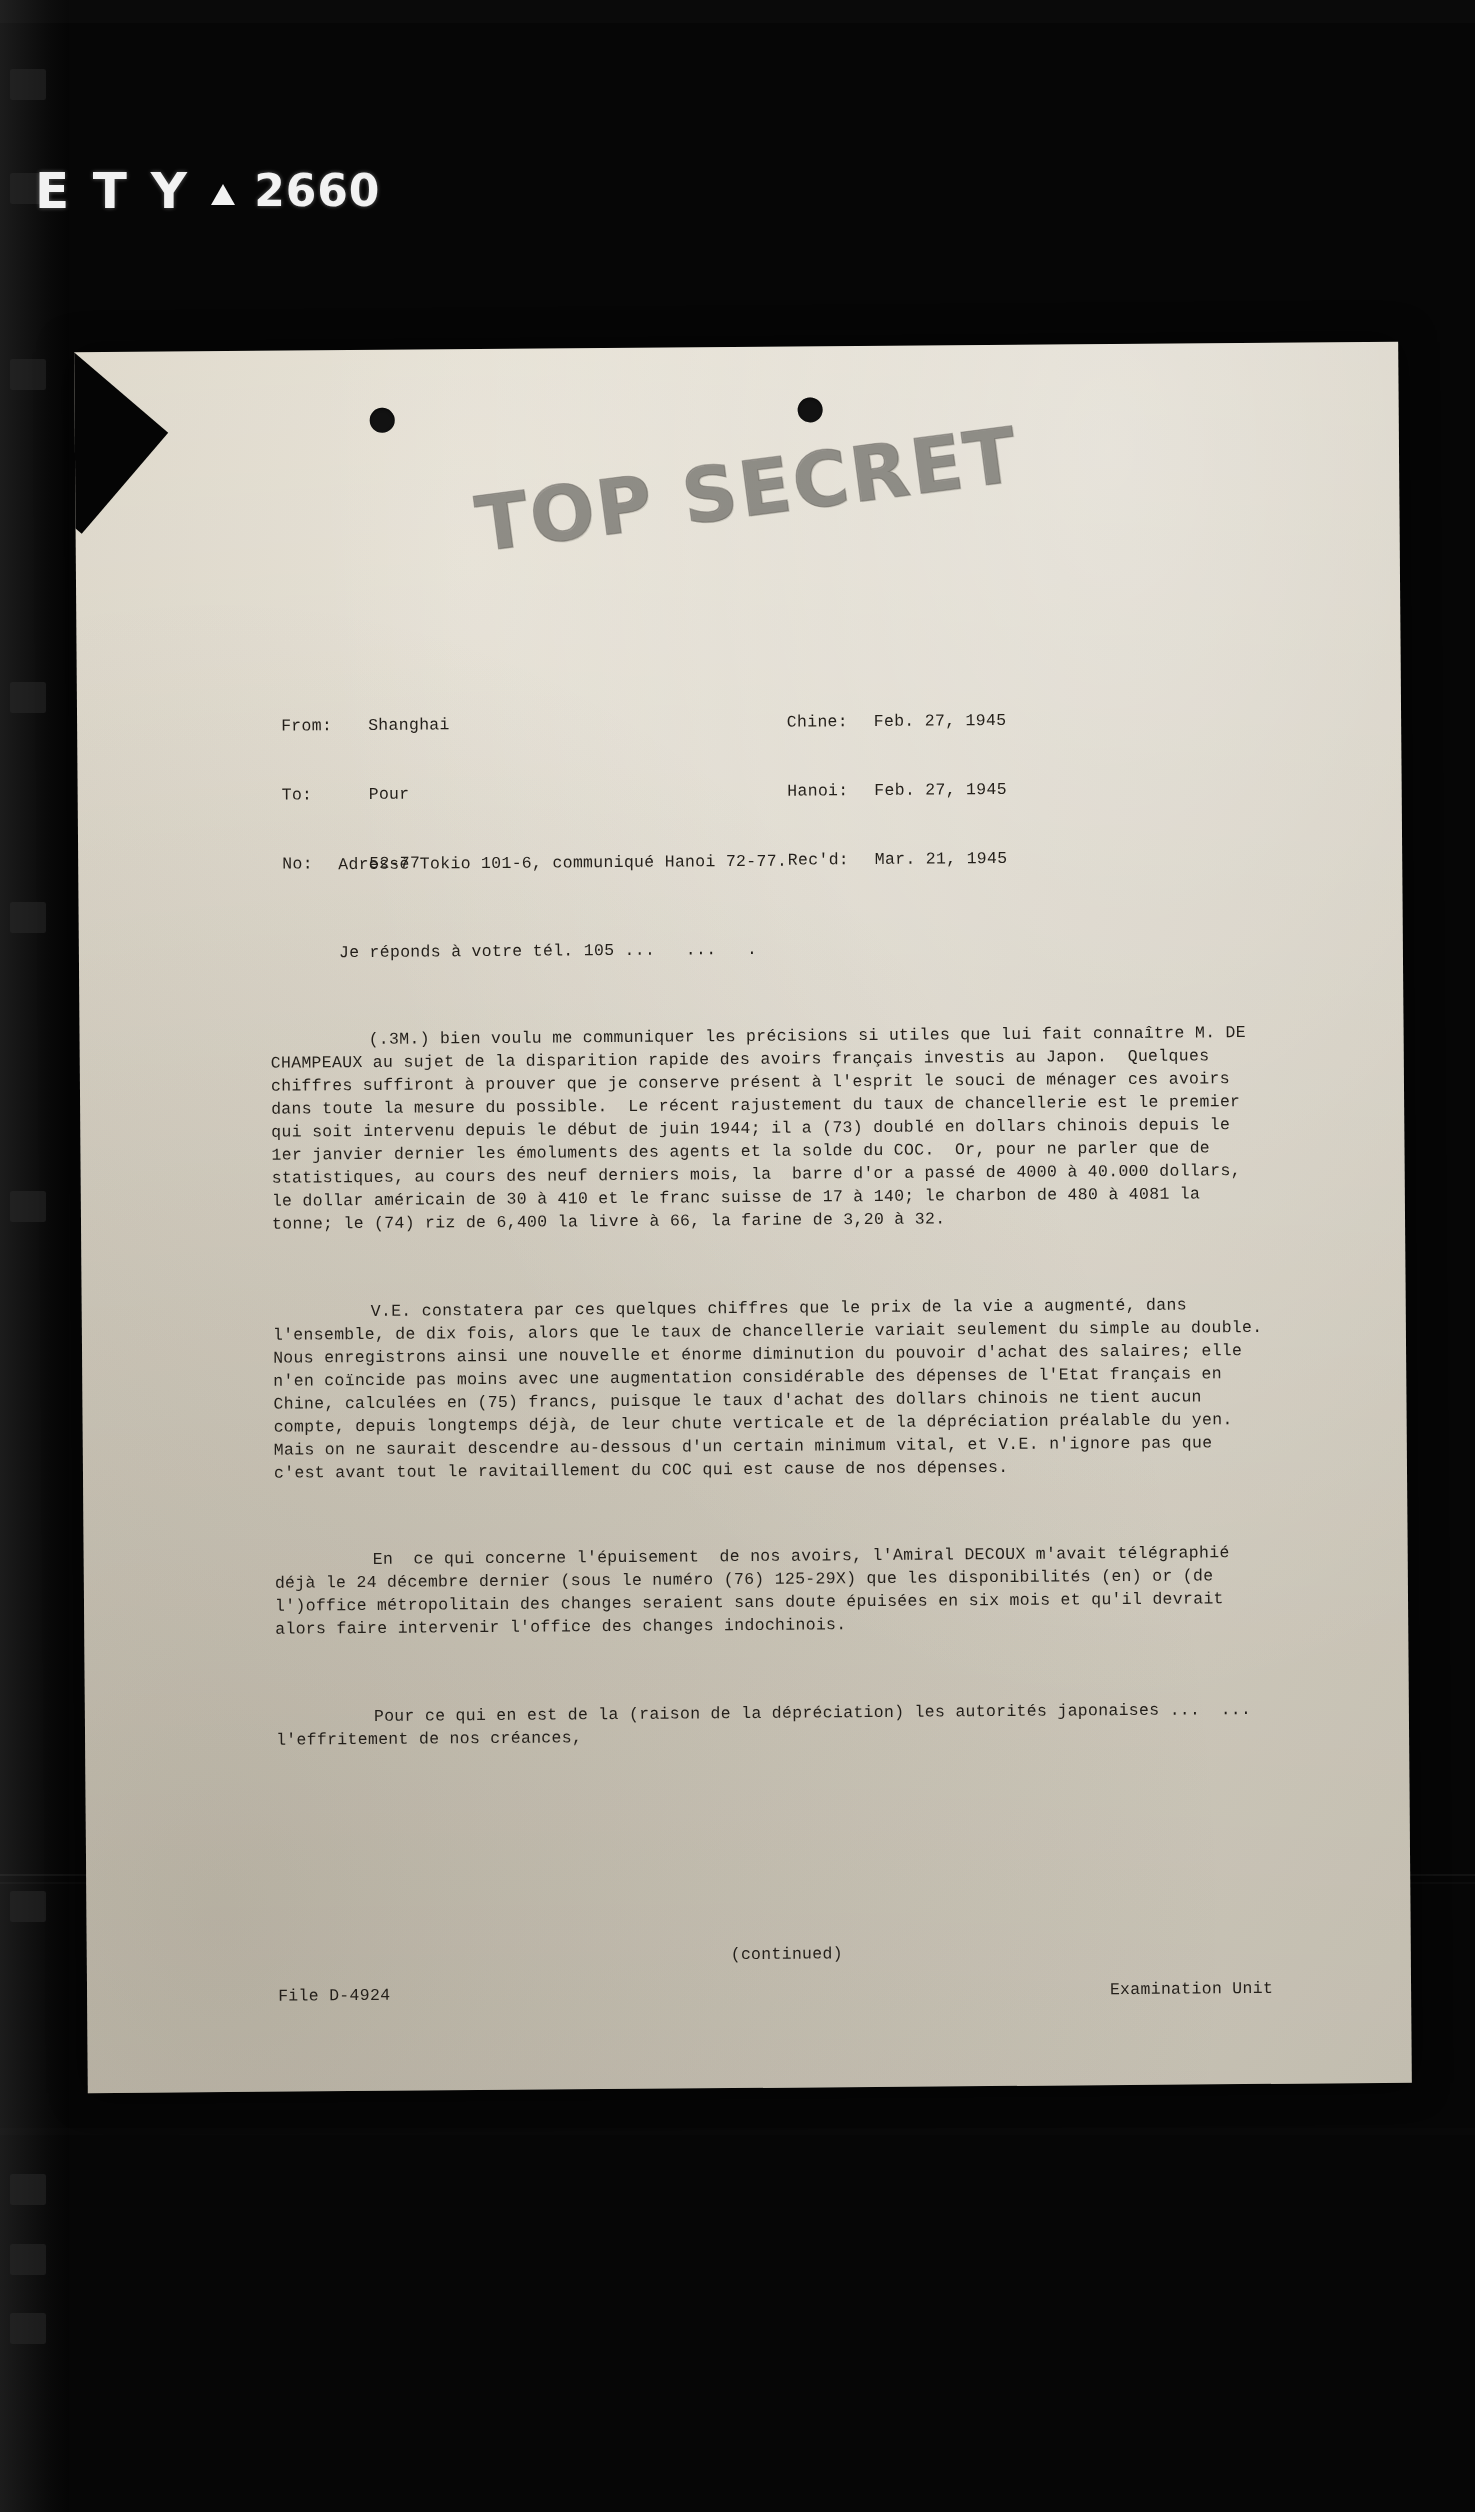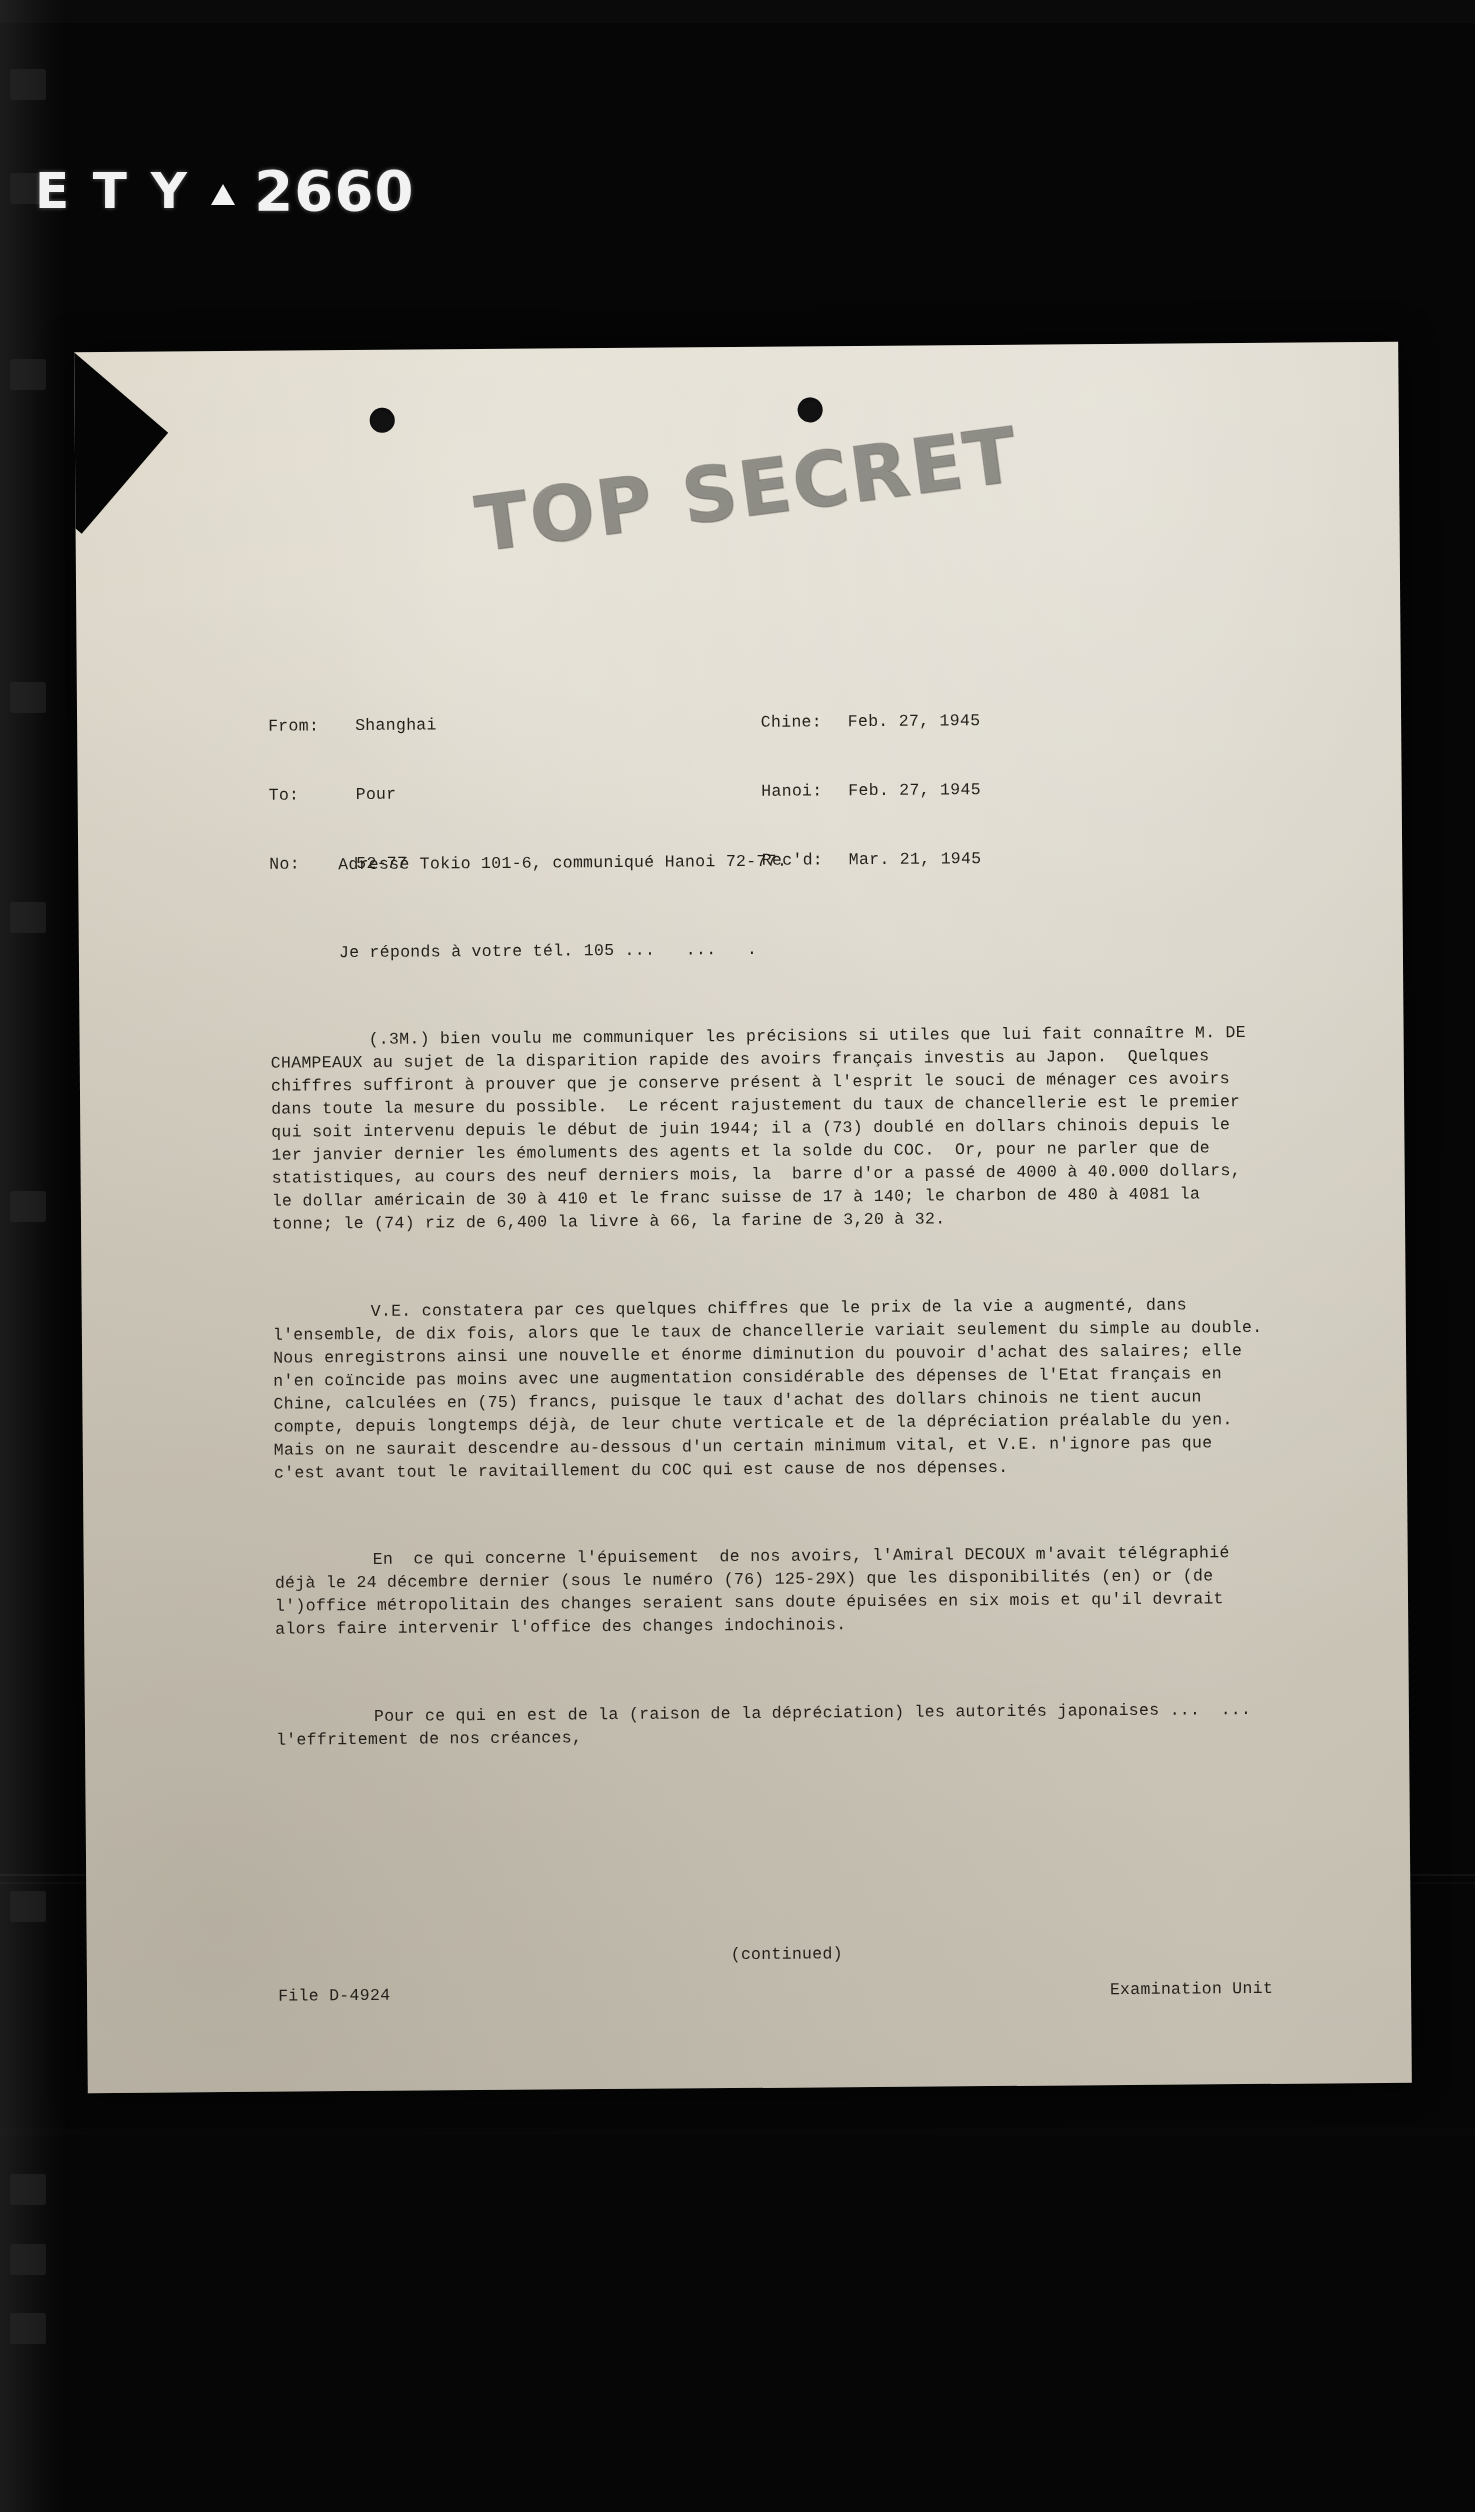--- a/index.html
+++ b/index.html
@@ -70,21 +70,21 @@
   }
   #frame-header .tri {
     width: 0; height: 0;
     border-left: 12.7px solid transparent;
     border-right: 12.7px solid transparent;
     border-bottom: 21px solid #f2f2f2;
     position: relative;
     top: 3.5px;
   }
   #frame-header .num {
-    font-size: 56px;
+    font-size: 44px;
     letter-spacing: 0.02em;
     text-align: right;
   }
 
   
   #document {
     position: absolute;
     left: 81px;
     top: 347px;
     width: 1324px;
@@ -158,21 +158,21 @@
     position: absolute;
     left: 191px;
     top: 318px;
     width: 983px;
     display: flex;
     justify-content: flex-start;
     gap: 324px;
   }
   #meta .col { white-space: pre; }
   #meta .row { display: flex; }
-  #meta .lbl { display: inline-block; width: 87px; }
+  #meta .lbl { display: inline-block; width: 87px; margin-left: 13px; }
 
   #body-text {
     position: absolute;
     left: 191px;
     top: 457px;
     width: 995px;
     white-space: pre-wrap;
   }
   .para { margin: 0 0 18.5px 0; white-space: pre-wrap; }
   .indent-1 { text-indent: 69px; }

